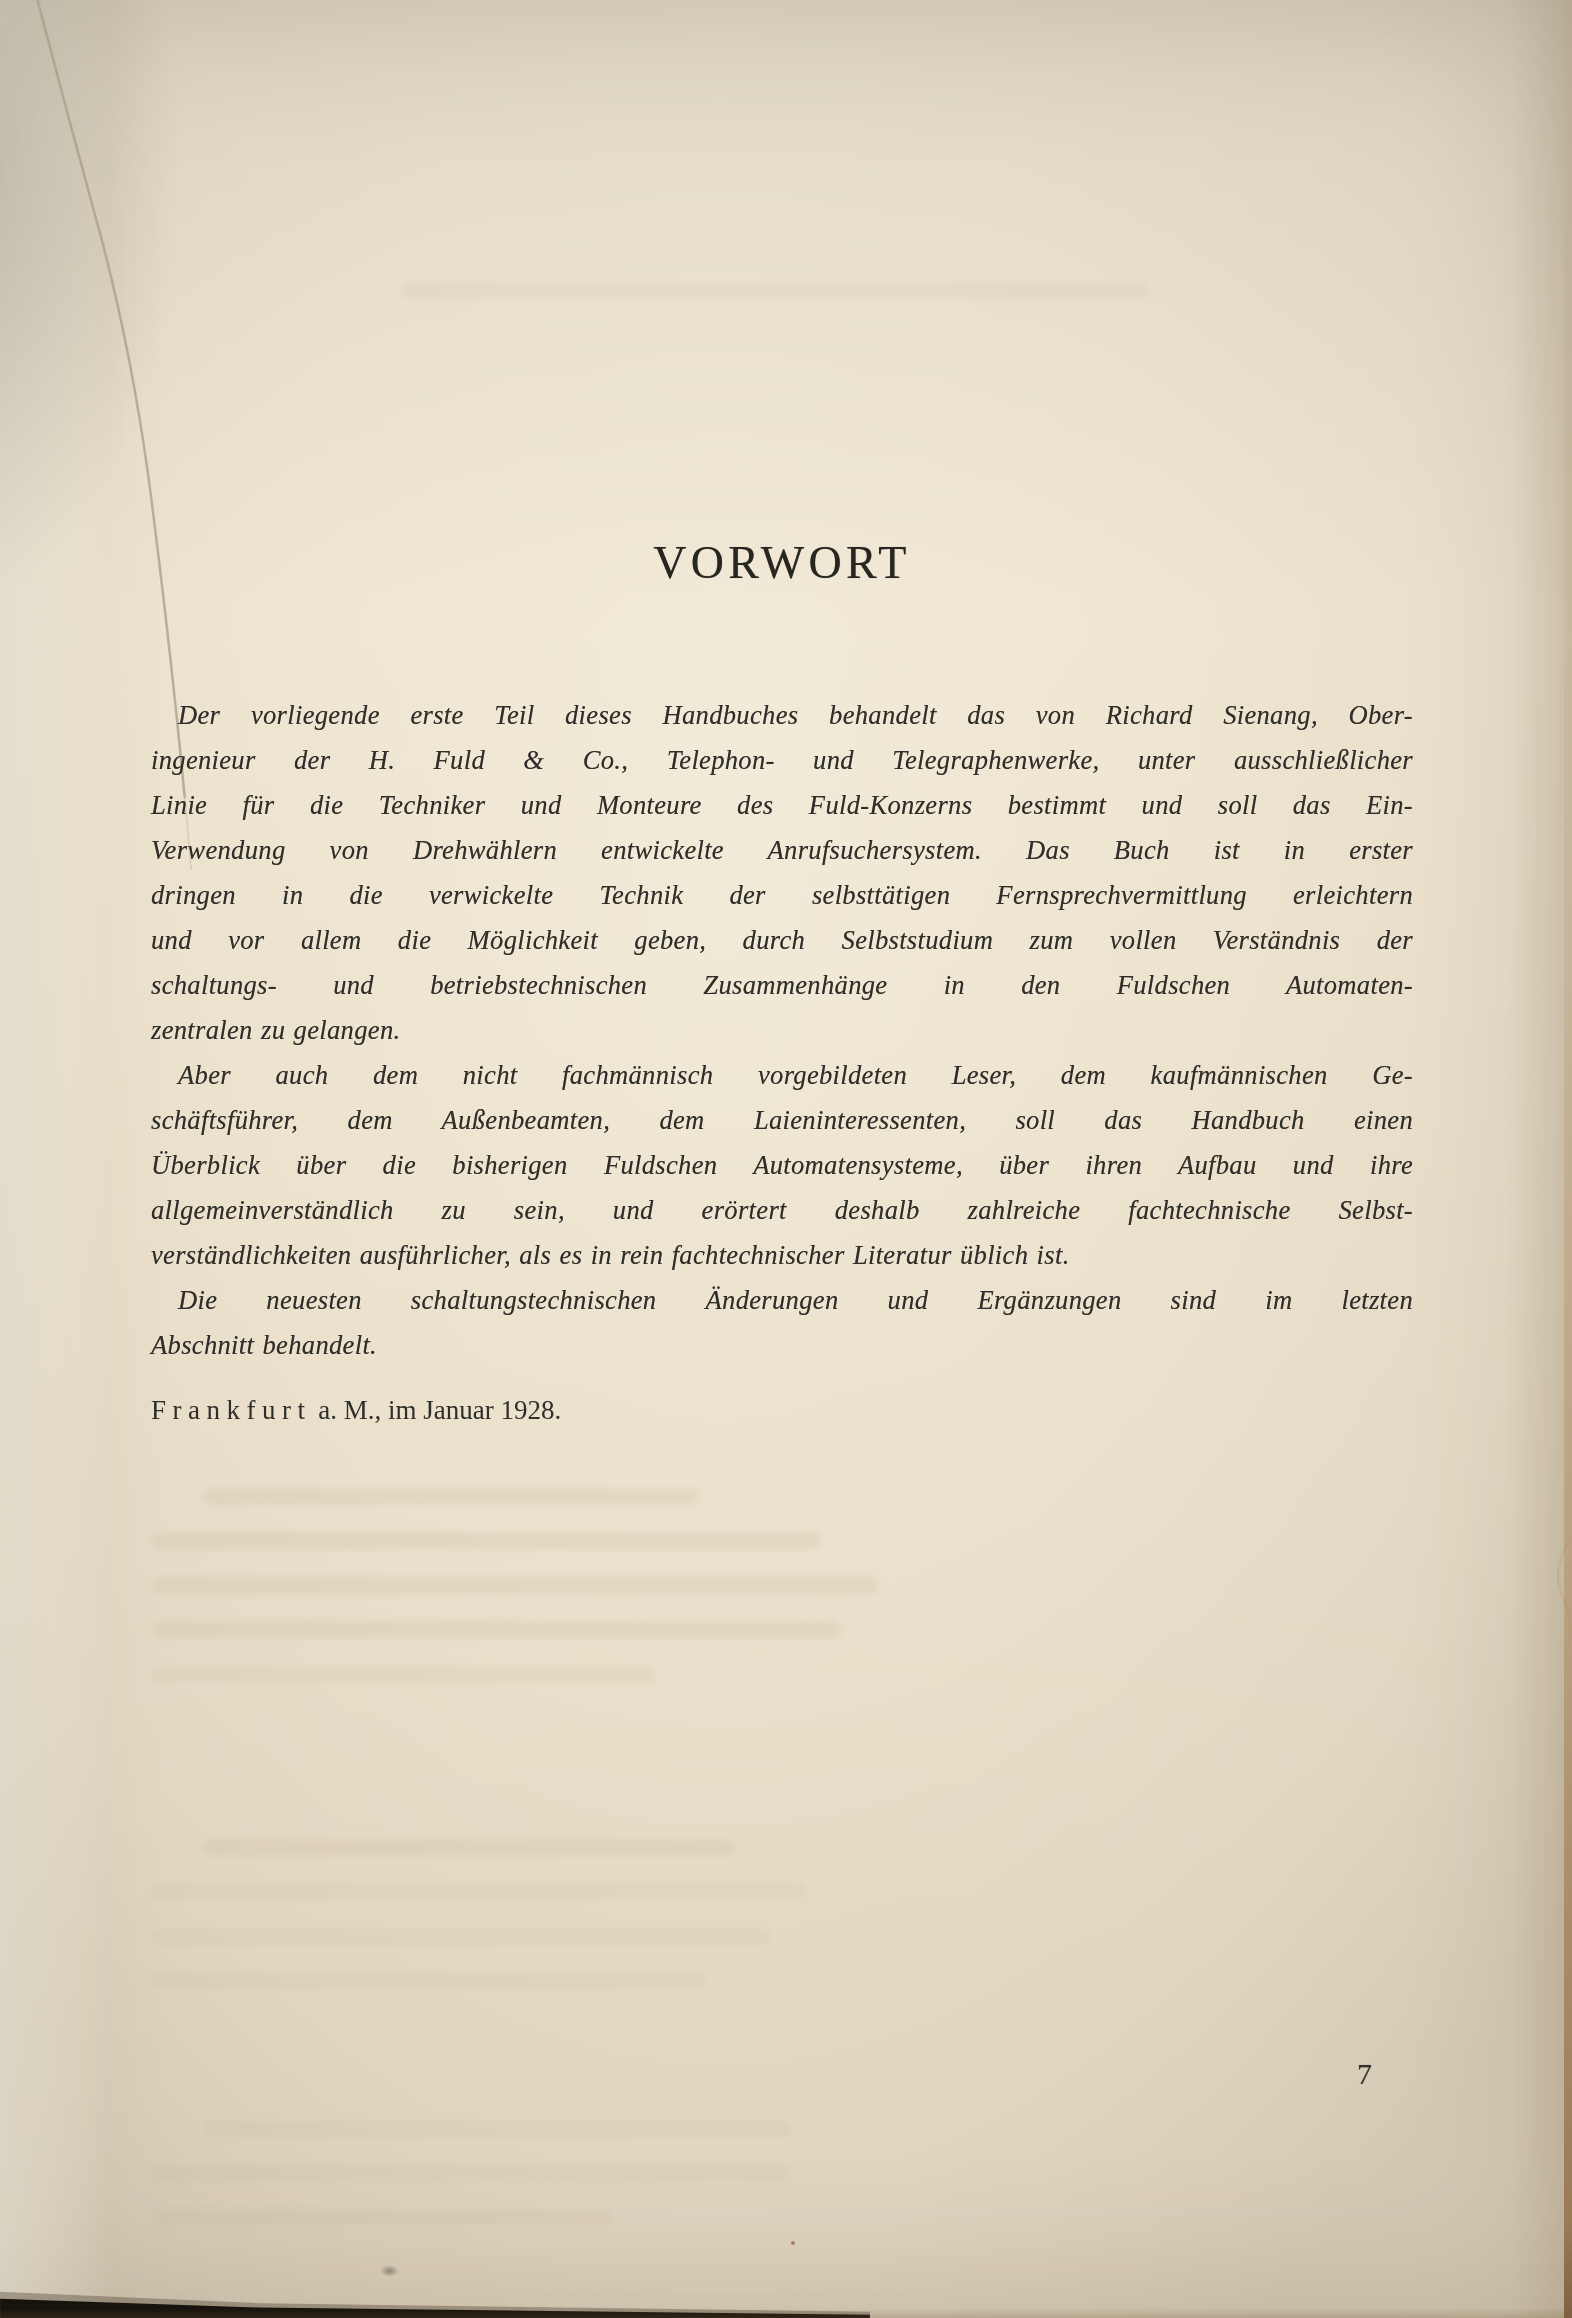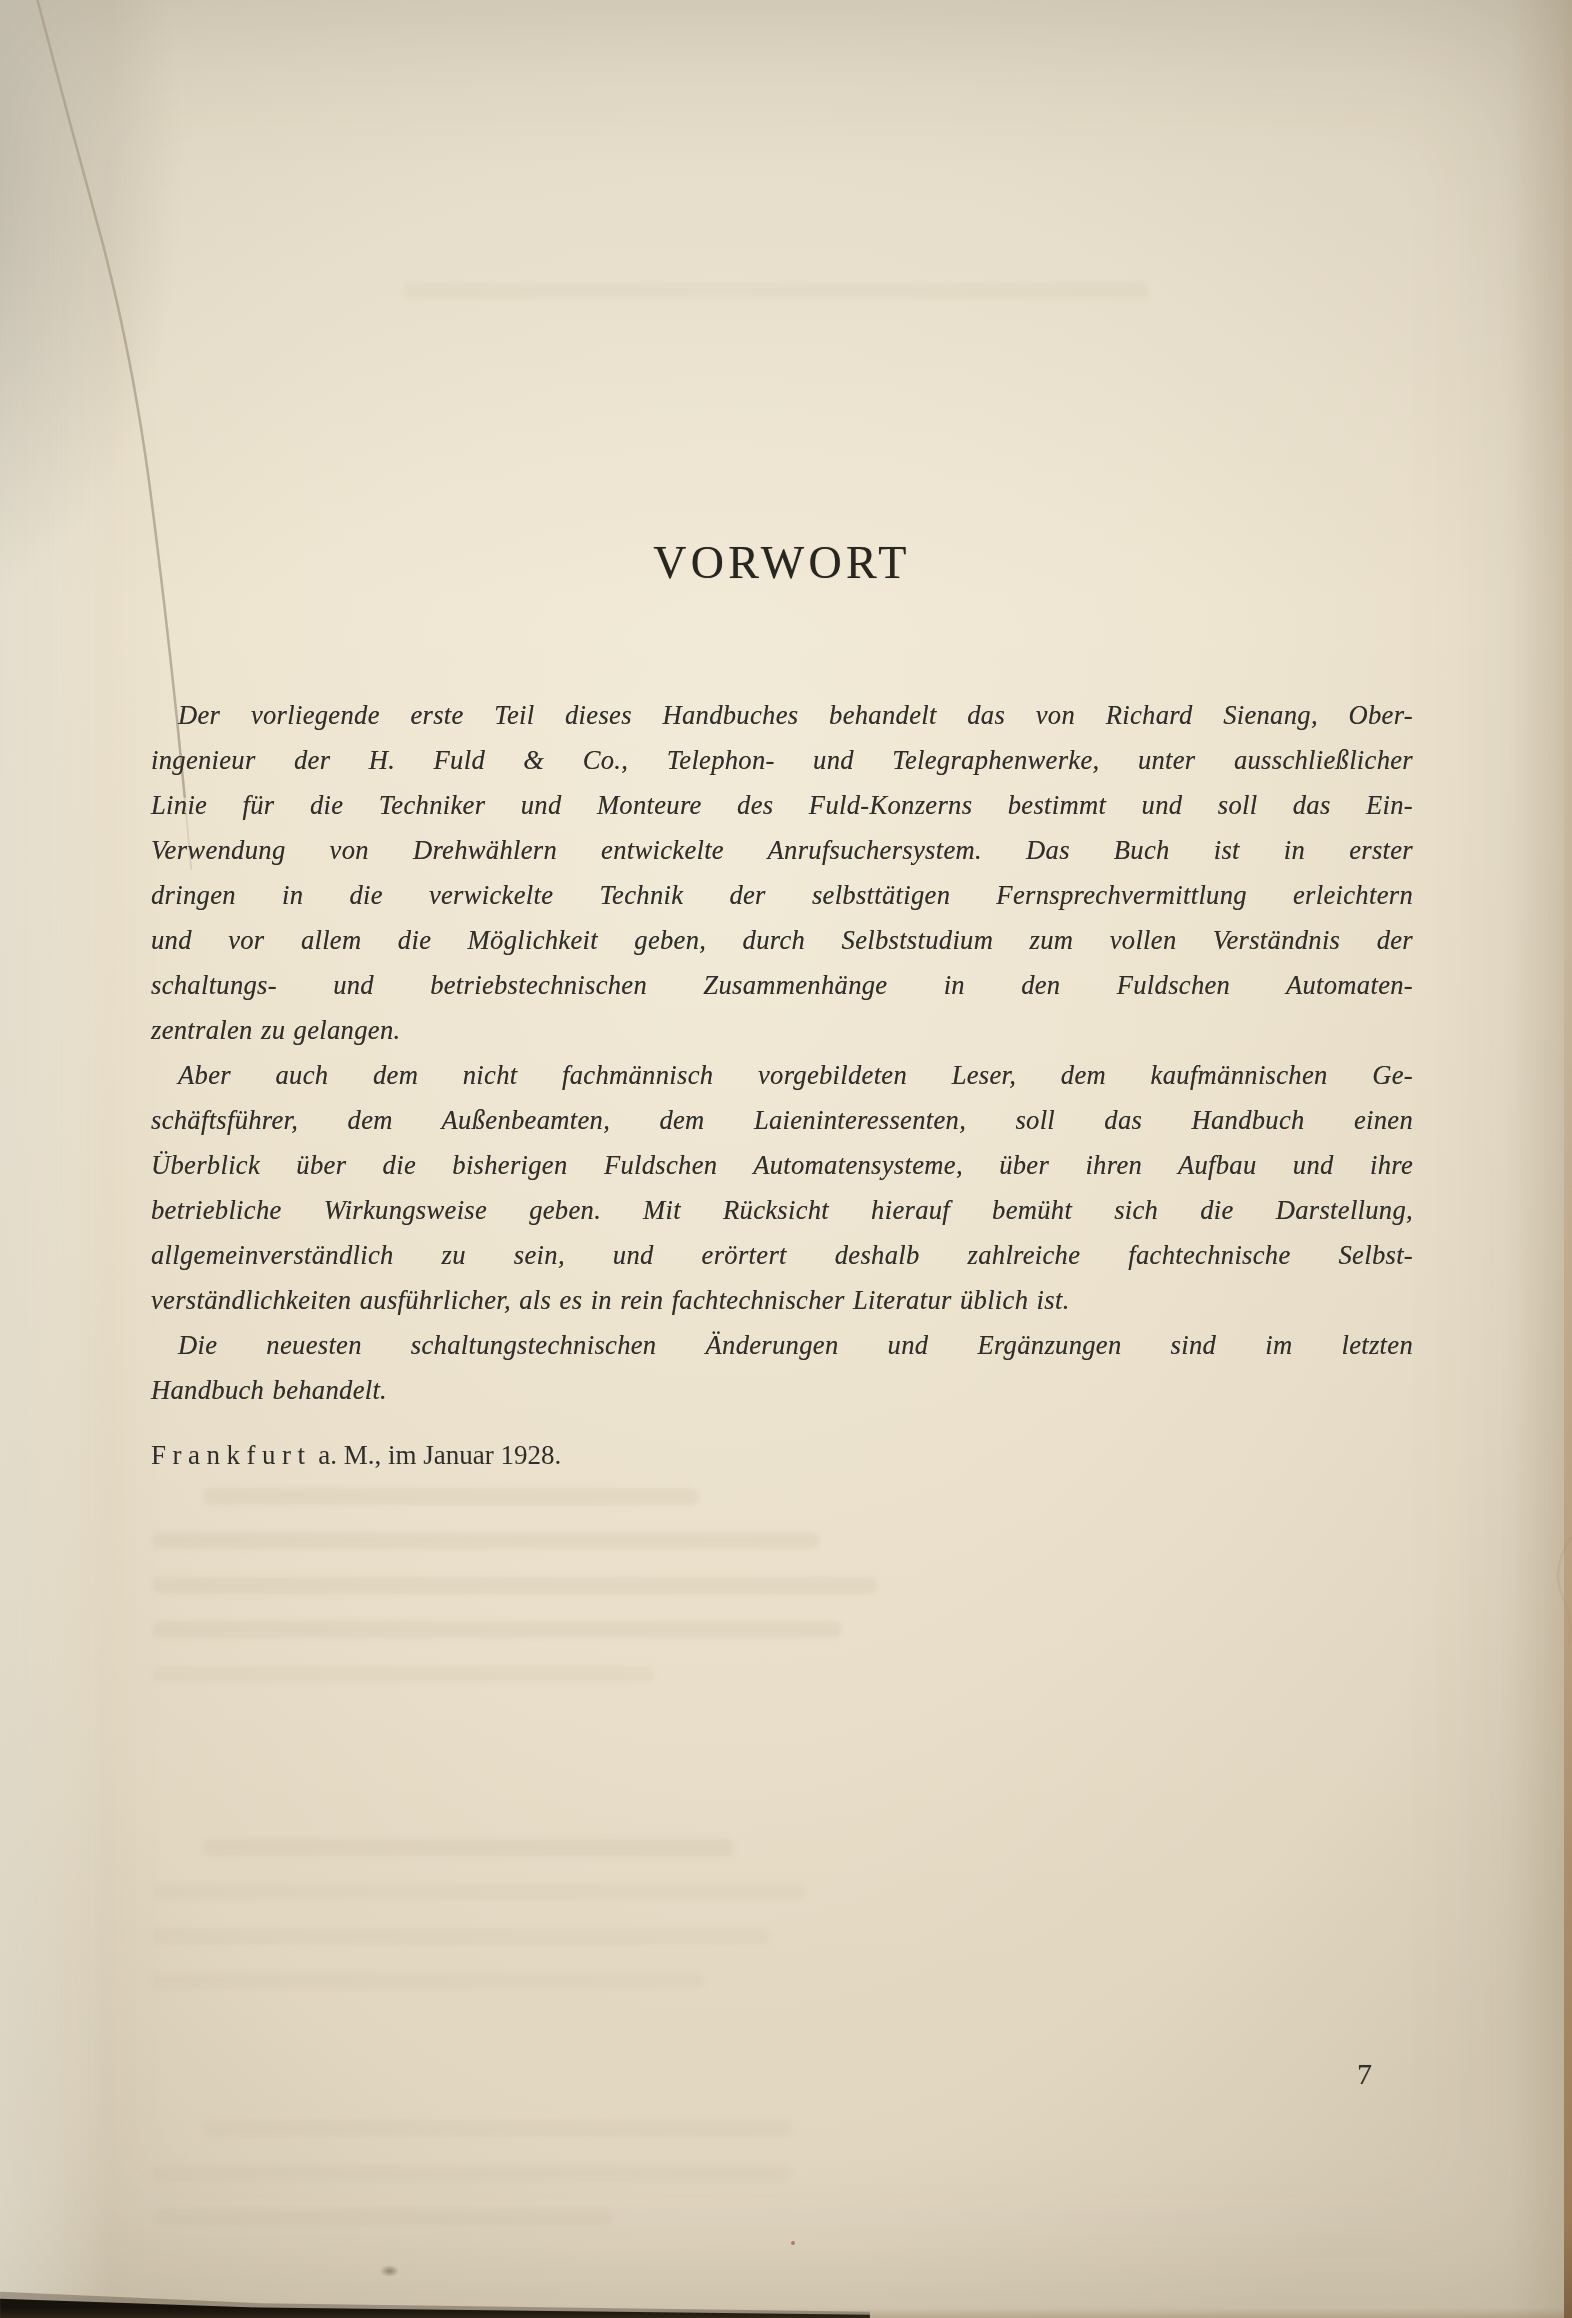--- a/index.html
+++ b/index.html
@@ -99,26 +99,25 @@
       <div class="line">Linie für die Techniker und Monteure des Fuld-Konzerns bestimmt und soll das Ein-</div>
       <div class="line">Verwendung von Drehwählern entwickelte Anrufsuchersystem. Das Buch ist in erster</div>
       <div class="line">dringen in die verwickelte Technik der selbsttätigen Fernsprechvermittlung erleichtern</div>
       <div class="line">und vor allem die Möglichkeit geben, durch Selbststudium zum vollen Verständnis der</div>
       <div class="line">schaltungs- und betriebstechnischen Zusammenhänge in den Fuldschen Automaten-</div>
       <div class="line last">zentralen zu gelangen.</div>
 
       <div class="line indent">Aber auch dem nicht fachmännisch vorgebildeten Leser, dem kaufmännischen Ge-</div>
       <div class="line">schäftsführer, dem Außenbeamten, dem Laieninteressenten, soll das Handbuch einen</div>
       <div class="line">Überblick über die bisherigen Fuldschen Automatensysteme, über ihren Aufbau und ihre</div>
-      <div class="line">betriebliche Wirkungsweise geben. Mit Rücksicht hierauf bemüht sich die Darstellung,</div>
       <div class="line">allgemeinverständlich zu sein, und erörtert deshalb zahlreiche fachtechnische Selbst-</div>
       <div class="line last">verständlichkeiten ausführlicher, als es in rein fachtechnischer Literatur üblich ist.</div>
 
       <div class="line indent">Die neuesten schaltungstechnischen Änderungen und Ergänzungen sind im letzten</div>
-      <div class="line last">Handbuch behandelt.</div>
+      <div class="line last">Abschnitt behandelt.</div>
     </div>
 
     <div class="dateline">
       <span class="spaced">Frankfurt</span><span> a. M., im Januar 1928.</span>
     </div>
 
   </div>
 
   <div class="page-number">7</div>
 </div>

